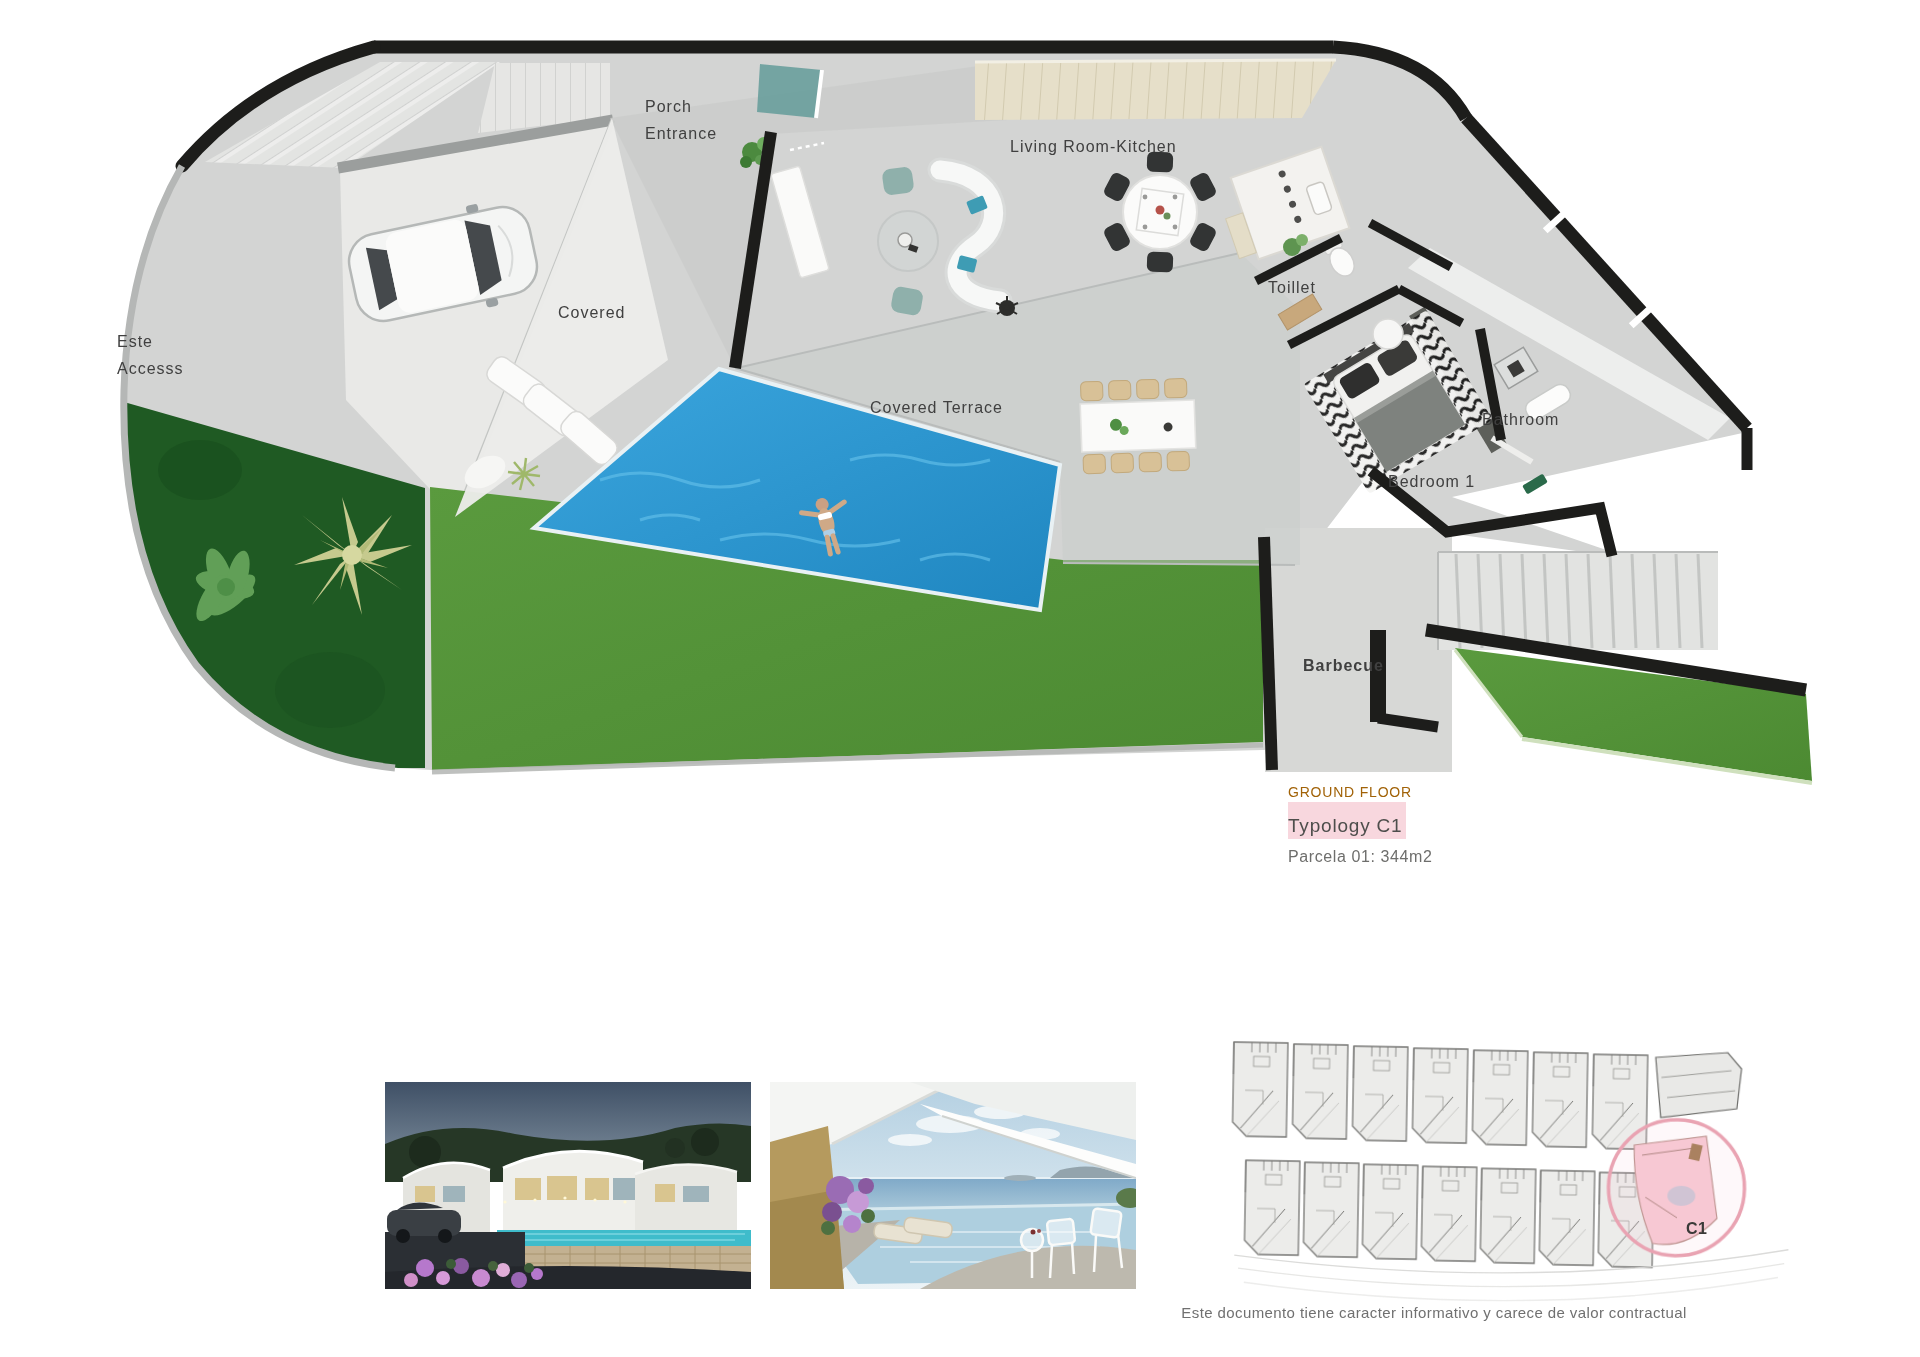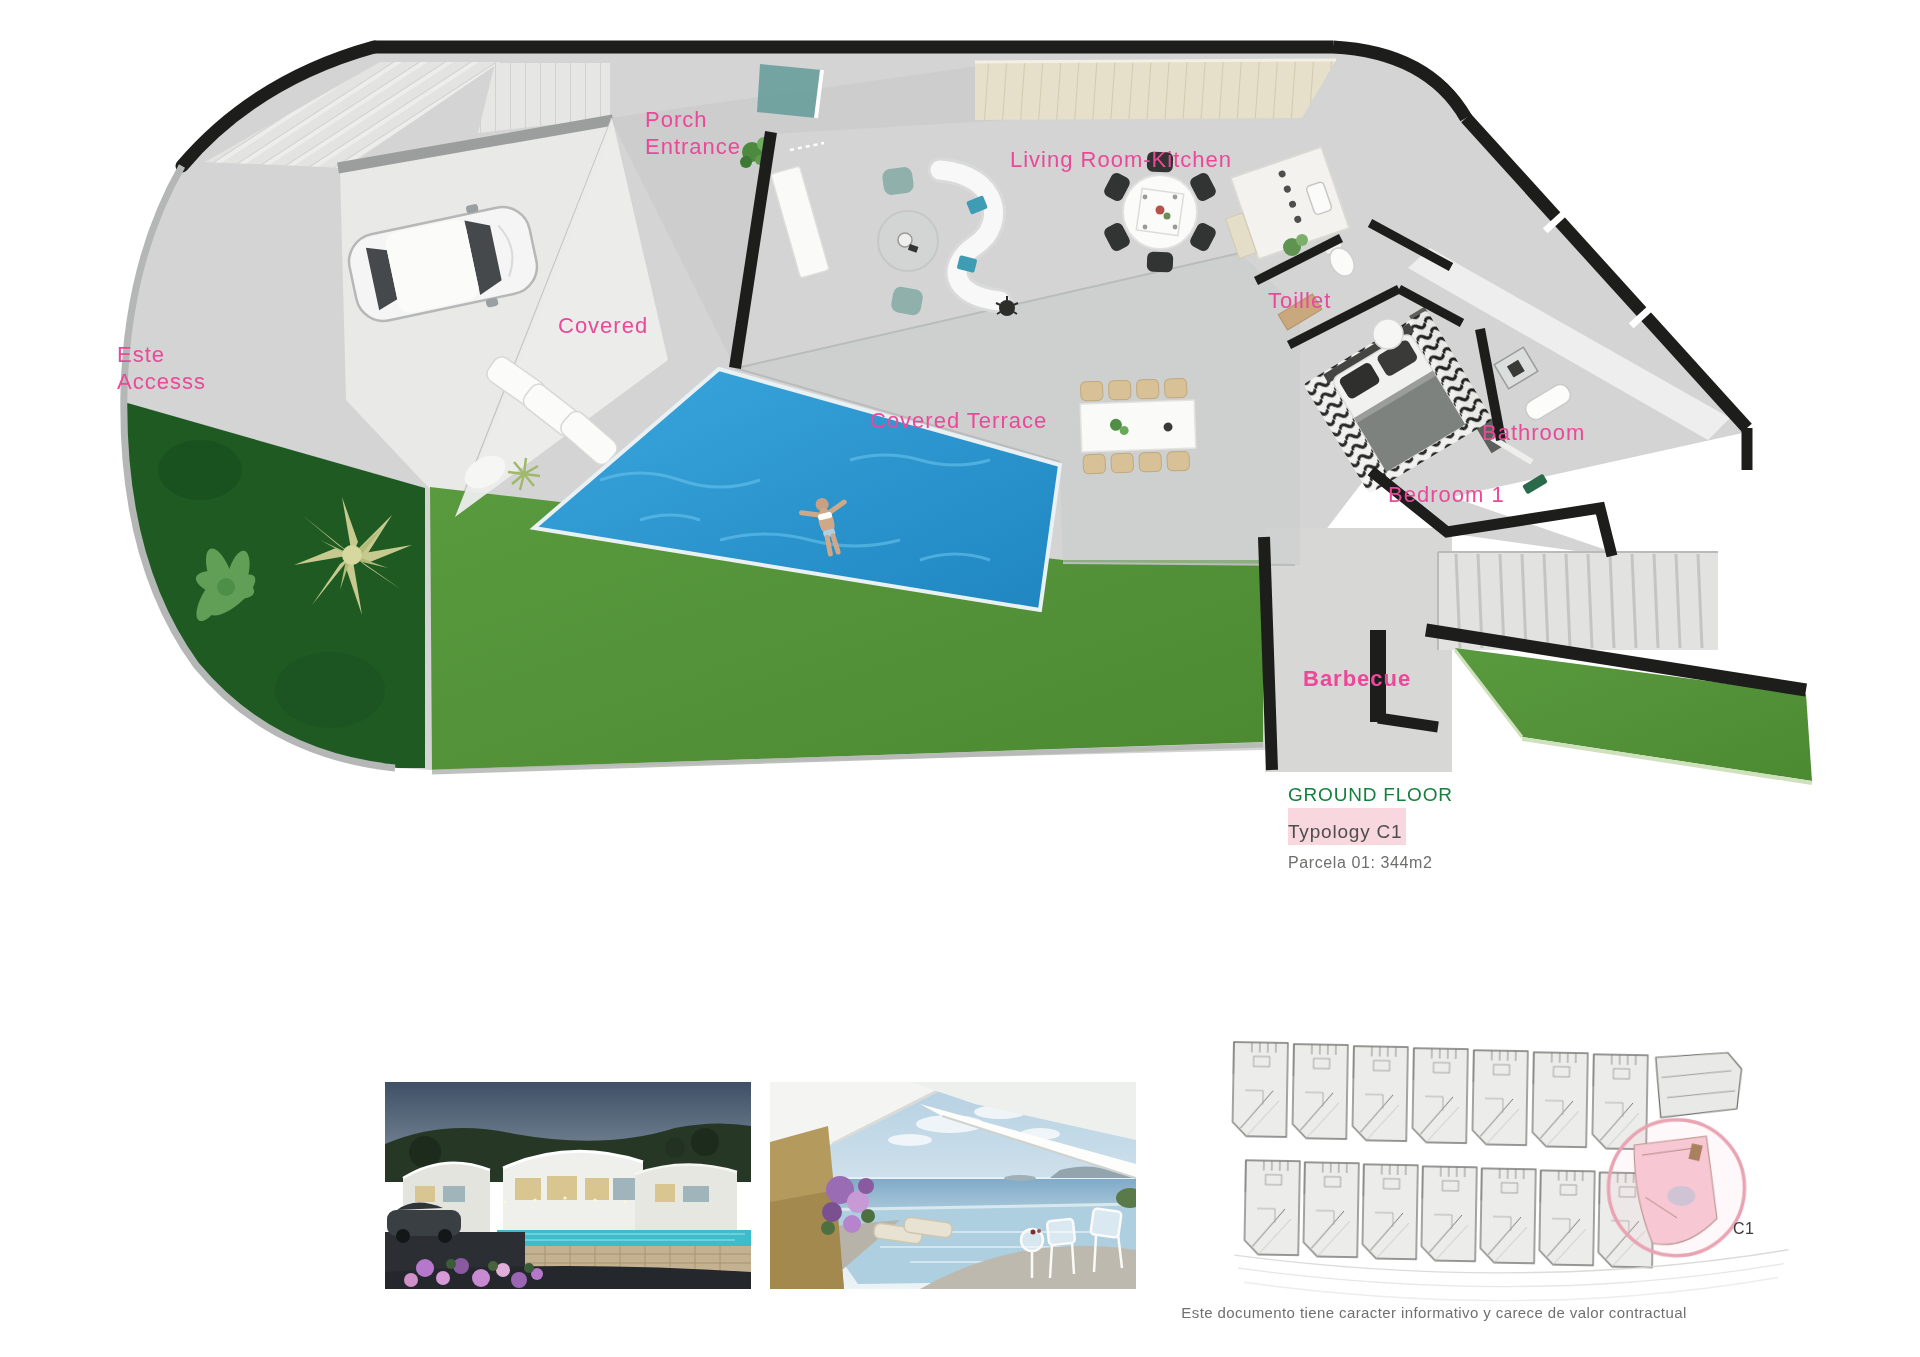--- a/index.html
+++ b/index.html
@@ -1,27 +1,27 @@
 <!DOCTYPE html>
 <html><head>
 <meta charset="utf-8">
 <style>
   html,body{margin:0;padding:0;background:#ffffff;}
   .stage{position:relative;width:1920px;height:1357px;background:#ffffff;overflow:hidden;
          font-family:"Liberation Sans",sans-serif;}
   .stage svg.base{position:absolute;left:0;top:0;}
-  .plan-label{position:absolute;color:#ec4899;font-size:22px;letter-spacing:1px;
-              line-height:27px;white-space:nowrap;pointer-events:none;margin-top:13px;}
+  .plan-label{position:absolute;color:#404040;font-size:16px;letter-spacing:1px;
+              line-height:27px;white-space:nowrap;pointer-events:none;}
   .title-block{position:absolute;left:1288px;top:784px;}
-  .tb-line1{font-size:19px;color:#15803d;letter-spacing:.8px;}
+  .tb-line1{font-size:14px;color:#a16207;letter-spacing:.8px;}
   .tb-line2{font-size:19px;color:#4e4e4c;letter-spacing:.8px;display:inline-block;
             padding:13px 4px 2px 0;margin-top:2px;}
   .tb-line3{font-size:16px;color:#6e6e6c;letter-spacing:.6px;margin-top:9px;}
-  .c1-label{position:absolute;left:1686px;top:1220px;font-size:16px;font-weight:normal;
-            color:#3a3a38;letter-spacing:.5px;margin-left:47px;}
+  .c1-label{position:absolute;left:1686px;top:1220px;font-size:16px;font-weight:bold;
+            color:#3a3a38;letter-spacing:.5px;}
   .disclaimer{position:absolute;left:1124px;top:1304px;width:620px;text-align:center;
               font-size:15px;color:#707070;letter-spacing:.4px;}
 </style>
 </head>
 <body>
 
 <div class="stage">
 
 <svg class="base" width="1920" height="1357" viewBox="0 0 1920 1357">
   <defs>

